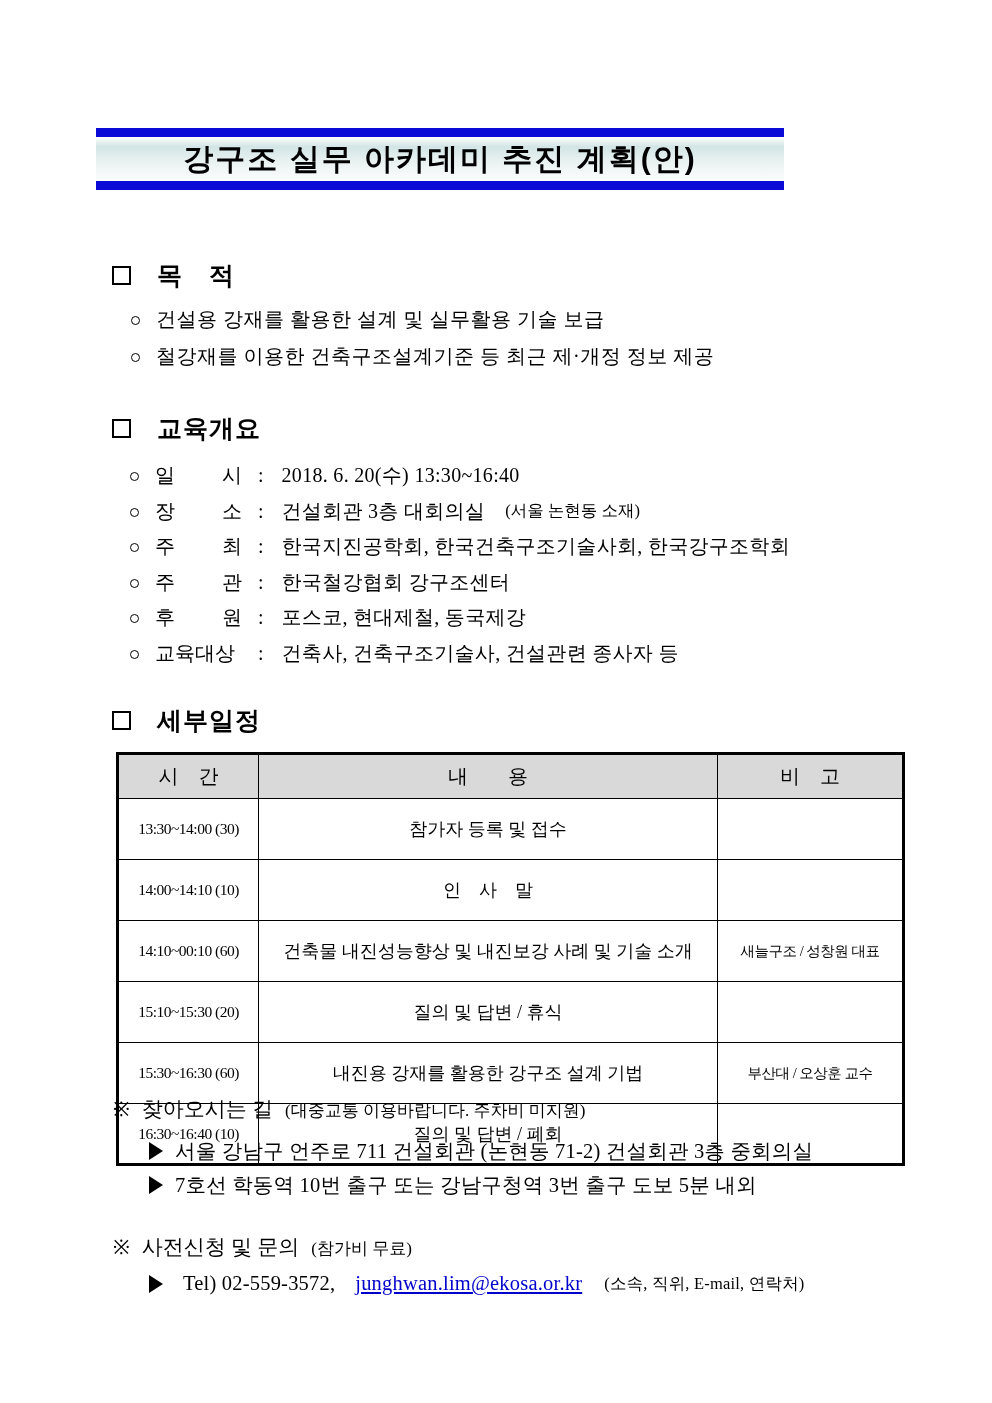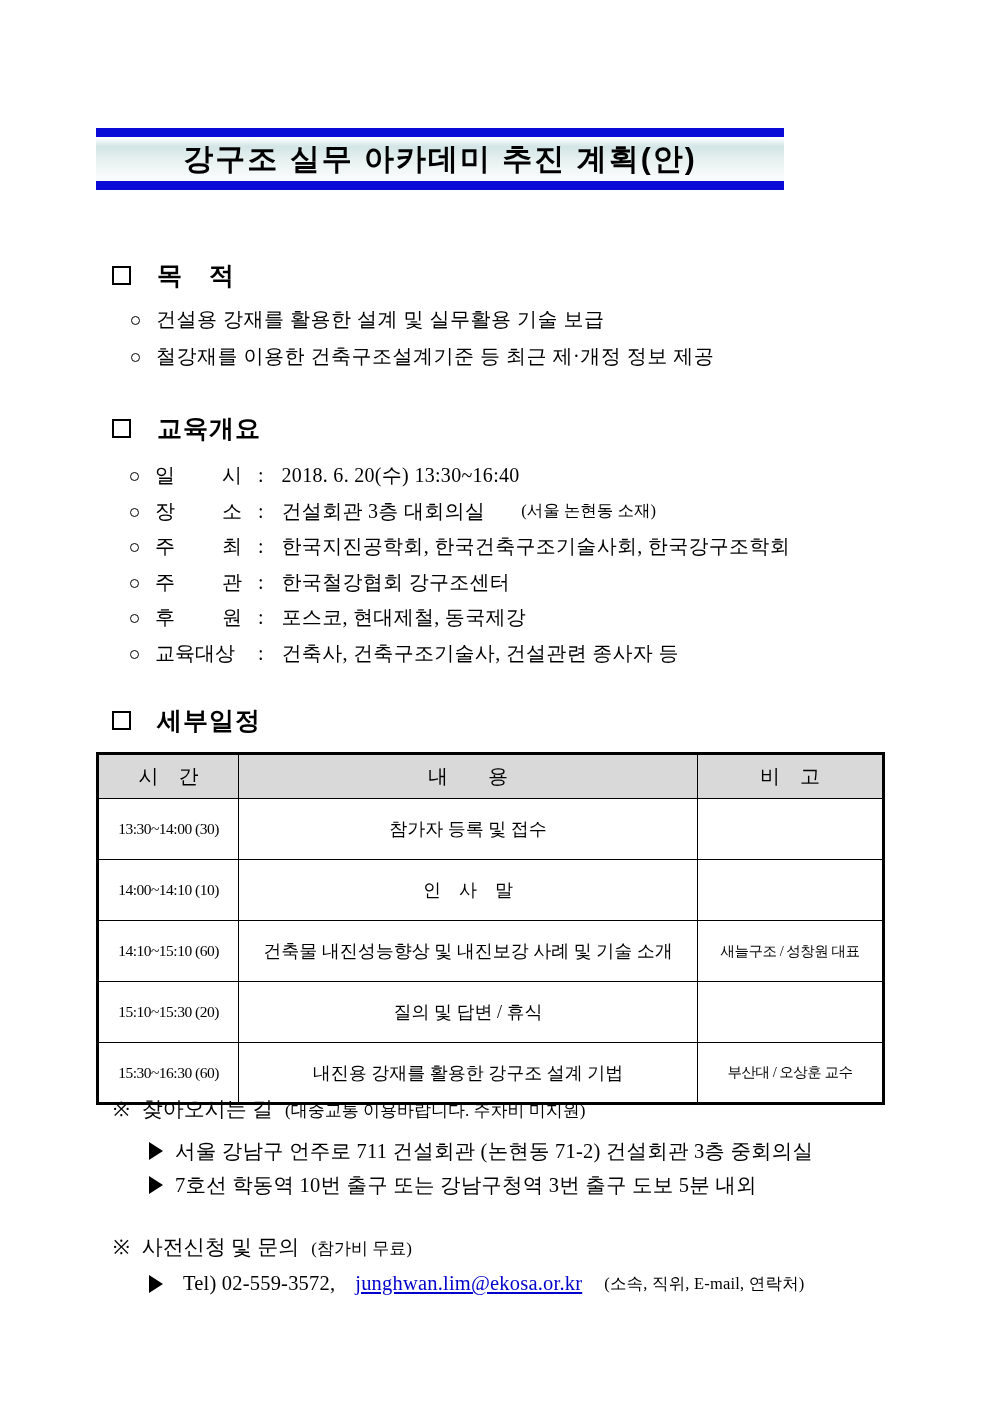--- a/index.html
+++ b/index.html
@@ -51,25 +51,25 @@
 
   
   .ov-list{position:absolute;left:130px;top:458px;width:780px;}
   .ov-row{height:35.5px;display:flex;align-items:center;gap:16px;font-size:20px;white-space:nowrap;}
   .ov-label{
     display:inline-block;width:4.35em;
     text-align:justify;text-align-last:justify;
   }
   .ov-colon{display:inline-block;margin:0 2px 0 0;}
   .ov-value{letter-spacing:0.3px;}
-  .ov-sub{font-size:16.5px;margin-left:20px;}
+  .ov-sub{font-size:16.5px;margin-left:4px;}
 
   
   table.sched{
-    position:absolute;left:96px;top:752px;width:786px;
+    position:absolute;left:116px;top:752px;width:786px;
     border-collapse:collapse;table-layout:fixed;
     border:3px solid var(--border_black);
     font-size:18px;
   }
   table.sched th,table.sched td{
     border:1.5px solid var(--border_black);
     text-align:center;vertical-align:middle;
     overflow:hidden;white-space:nowrap;
   }
   table.sched th{
@@ -198,33 +198,38 @@
         <td class="c-time">13:30~14:00 (30)</td>
         <td class="c-content">참가자 등록 및 접수</td>
         <td class="c-note"></td>
       </tr>
       <tr>
         <td class="c-time">14:00~14:10 (10)</td>
         <td class="c-content">인　사　말</td>
         <td class="c-note"></td>
       </tr>
       <tr>
-        <td class="c-time">14:10~15:10 (60)</td>
+        <td class="c-time">14:10~00:10 (60)</td>
         <td class="c-content">건축물 내진성능향상 및 내진보강 사례 및 기술 소개</td>
         <td class="c-note">새늘구조 / 성창원 대표</td>
       </tr>
       <tr>
         <td class="c-time">15:10~15:30 (20)</td>
         <td class="c-content">질의 및 답변 / 휴식</td>
         <td class="c-note"></td>
       </tr>
       <tr>
         <td class="c-time">15:30~16:30 (60)</td>
         <td class="c-content">내진용 강재를 활용한 강구조 설계 기법</td>
         <td class="c-note">부산대 / 오상훈 교수</td>
+      </tr>
+      <tr>
+        <td class="c-time">16:30~16:40 (10)</td>
+        <td class="c-content">질의 및 답변 / 폐회</td>
+        <td class="c-note"></td>
       </tr>
     </tbody>
   </table>
 
   <div class="note-head" style="left:113px;top:1095px;">
     <span class="ref-mark">※</span>
     <span>찾아오시는 길</span>
     <span class="note-sub">(대중교통 이용바랍니다. 주차비 미지원)</span>
   </div>
   <div class="arrow-line" style="left:131px;top:1137px;">

